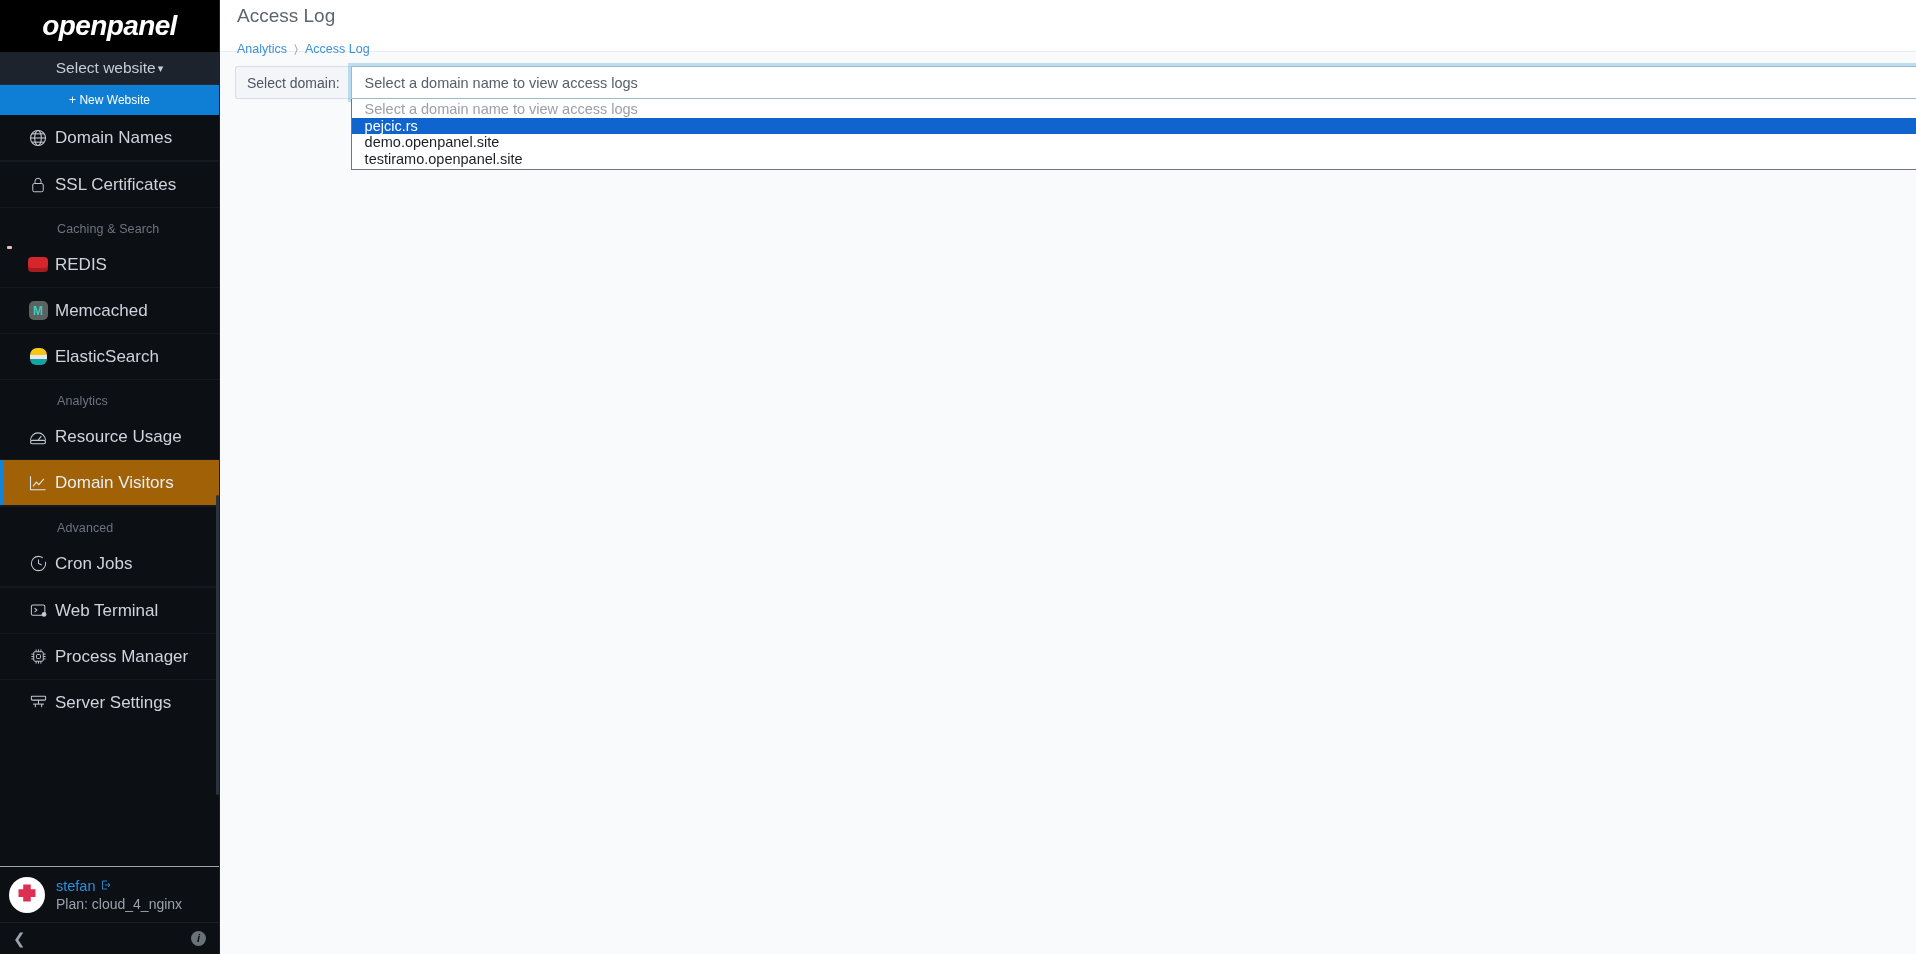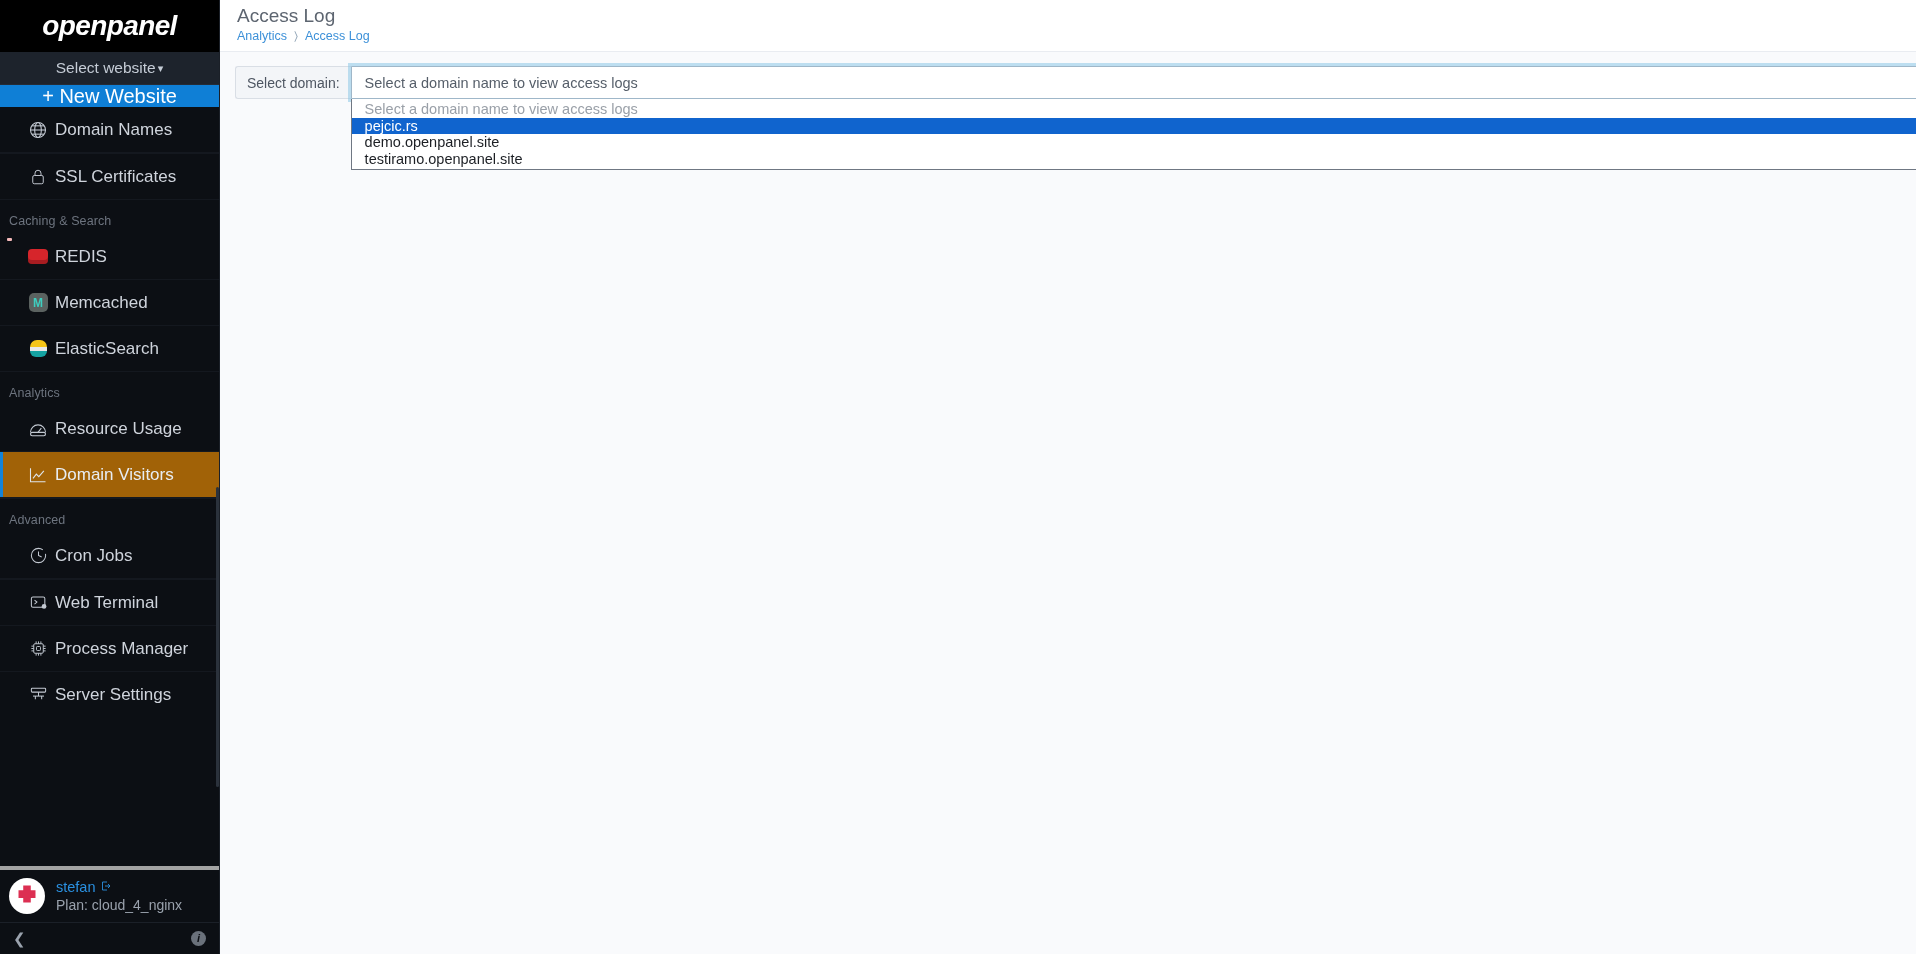--- a/index.html
+++ b/index.html
@@ -29,32 +29,33 @@
     color: #ffffff; font-size: 28px; font-weight: 700; letter-spacing: -0.6px; font-style: italic;
   }
   .website-select {
     height: 33px; background: #1d232c;
     display: flex; align-items: center; justify-content: center; gap: 2px;
     color: #c5ccd6; font-size: 15.5px;
     border-bottom: 1px solid #252b35;
   }
   .website-select .chev { font-size: 11px; color: #c5ccd6; }
   .new-website {
-    height: 22px; background: #0f7fd6;
+    height: 30px; background: #0f7fd6;
     display: flex; align-items: center; justify-content: center; gap: 6px;
-    color: #ffffff; font-size: 20px;
+    color: #ffffff; font-size: 12px;
   }
   .nav-scroll {
     flex: 1 1 auto; overflow: hidden; position: relative;
     padding-top: 0px;
   }
   .nav-group-label {
     color: #6d747f; font-size: 12.5px;
     padding: 14px 0 6px 9px;
     letter-spacing: .1px;
+    margin-left: 48px;
   }
   .nav-item {
     display: flex; align-items: center; gap: 6px;
     height: 45px; padding-left: 24px;
     color: #cfd4dc; font-size: 17px;
     border-left: 3px solid transparent;
     position: relative;
   }
   .nav-item .ic {
     width: 22px; height: 22px; flex: 0 0 22px;
@@ -83,21 +84,21 @@
   }
   .glyph-es { width: 19px; height: 19px; position: relative; }
   .glyph-es .a { position:absolute; top:1px; left:1px; width:17px; height:7px;
       background:#f5c518; border-radius: 9px 9px 0 0; }
   .glyph-es .b { position:absolute; top:8px; left:1px; width:17px; height:4px; background:#e8e8e8; }
   .glyph-es .c { position:absolute; top:12px; left:1px; width:17px; height:6px;
       background:#15a2a2; border-radius: 0 0 9px 9px; }
 
   
   .user-box {
-    border-top: 4px solid #a3a3a3;
+    border-top: 1px solid #a3a3a3;
     height: 56px; display: flex; align-items: center; gap: 11px;
     padding-left: 9px; background: #0c0f14;
   }
   .avatar {
     width: 36px; height: 36px; border-radius: 50%;
     background: #ffffff; flex: 0 0 36px;
     display: flex; align-items: center; justify-content: center;
     overflow: hidden;
   }
   .user-meta { display: flex; flex-direction: column; gap: 2px; }
@@ -123,21 +124,21 @@
   .main {
     flex: 1 1 auto; height: 954px; background: #f9fafc;
     display: flex; flex-direction: column; position: relative;
   }
   .topbar {
     height: 52px; background: #ffffff;
     border-bottom: 1px solid #e9ecf1;
     display: flex; align-items: flex-start; justify-content: space-between;
     padding: 6px 22px 0 17px;
   }
-  .title-wrap { display: flex; flex-direction: column; gap: 3px; justify-content: center; }
+  .title-wrap { display: flex; flex-direction: column; gap: 16px; justify-content: center; }
   .page-title { color: #5d6570; font-size: 19px; line-height: 20px; }
   .crumbs { display: flex; align-items: center; gap: 7px; font-size: 12.5px; }
   .crumbs a { color: #3c90d8; text-decoration: none; }
   .crumb-sep { color: #8fa3b5; font-size: 12px; }
 
   .content { padding: 14px 15px 0 15px; position: relative; }
 
   
   .input-group {
     display: flex; align-items: stretch; width: 1870px; height: 33px;

